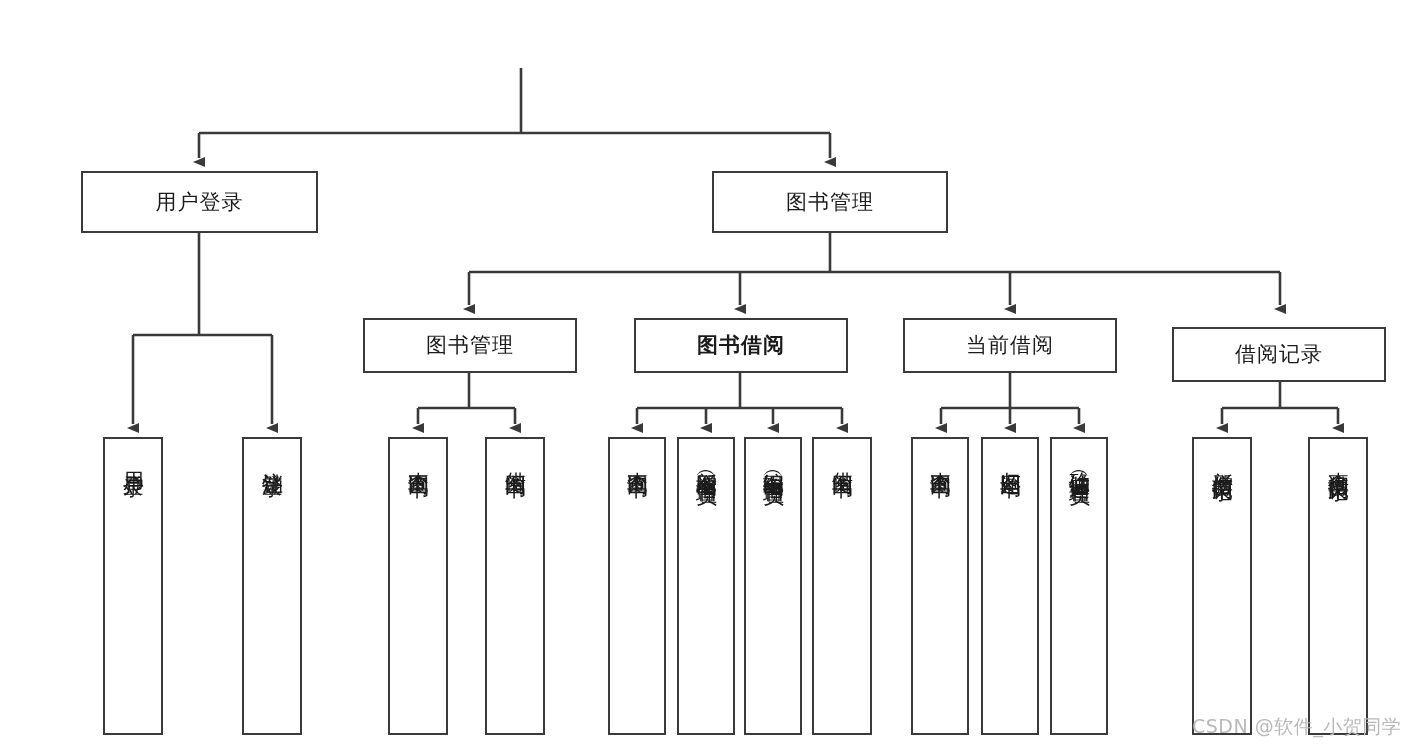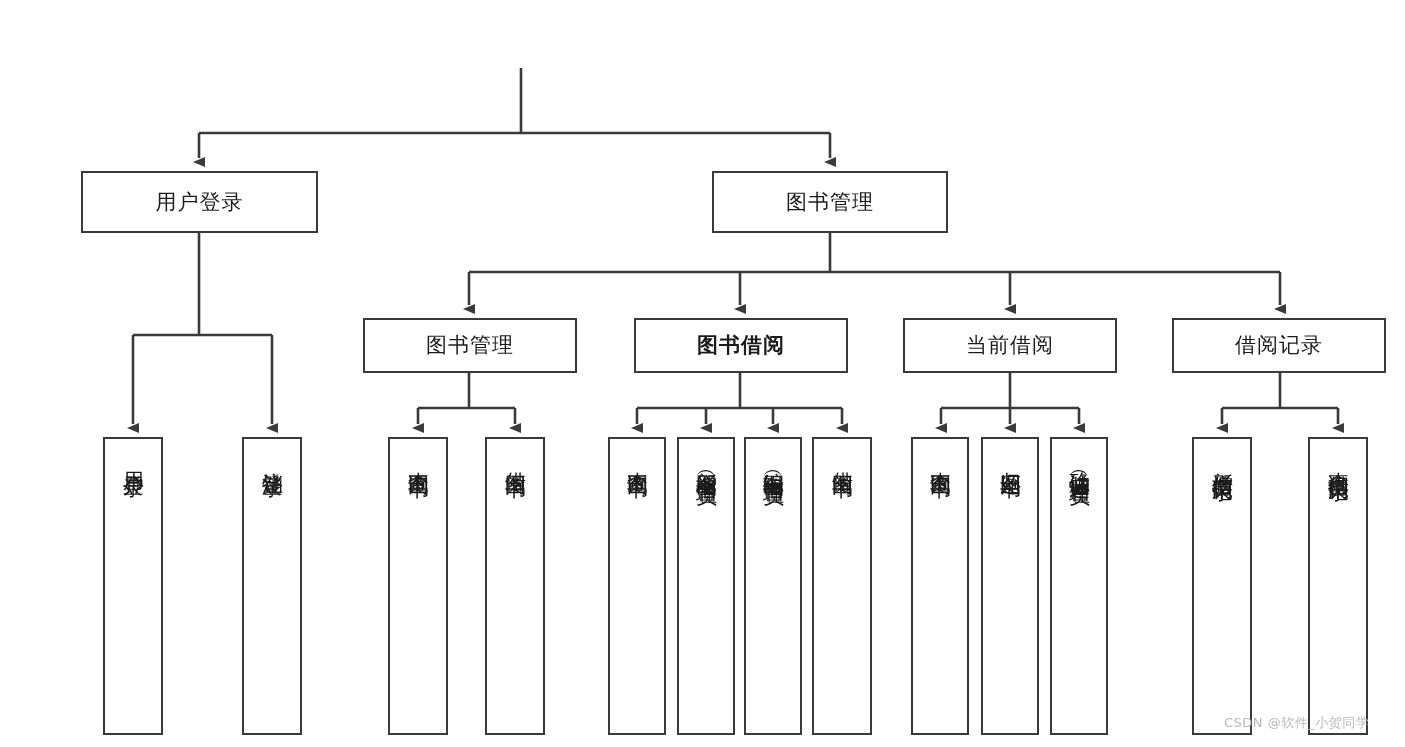--- a/index.html
+++ b/index.html
@@ -53,26 +53,25 @@
     writing-mode: vertical-rl;
     text-orientation: upright;
     font-size: 21px;
     line-height: 1.18;
     letter-spacing: 2px;
     white-space: nowrap;
   }
   .watermark {
     position: absolute;
     color: #b9b9b9;
-    font-size: 13px;
+    font-size: 19px;
     letter-spacing: 0.5px;
     white-space: nowrap;
     z-index: 3;
     pointer-events: none;
-    padding-left: 32px;
   }
 </style>
 </head>
 <body>
 
 <div id="canvas">
 
   <svg id="connectors" viewBox="0 0 1405 747" xmlns="http://www.w3.org/2000/svg">
     <defs>
       <marker id="arrow" markerWidth="10" markerHeight="12" refX="1" refY="6" orient="auto" markerUnits="userSpaceOnUse">
@@ -133,21 +132,21 @@
 
   <div class="node node-h" style="left:363px; top:318px; width:214px; height:55px;">
     <span>图书管理</span>
   </div>
   <div class="node node-h" style="left:634px; top:318px; width:214px; height:55px;font-weight:bold;">
     <span>图书借阅</span>
   </div>
   <div class="node node-h" style="left:903px; top:318px; width:214px; height:55px;">
     <span>当前借阅</span>
   </div>
-  <div class="node node-h" style="left:1172px; top:318px; width:214px; height:55px;">
+  <div class="node node-h" style="left:1172px; top:327px; width:214px; height:55px;">
     <span>借阅记录</span>
   </div>
 
   <div class="node node-v" style="left:103px; top:437px; width:60px; height:298px;">
     <span class="vtext">用户登录</span>
   </div>
   <div class="node node-v" style="left:242px; top:437px; width:60px; height:298px;">
     <span class="vtext">注销登录</span>
   </div>
 

